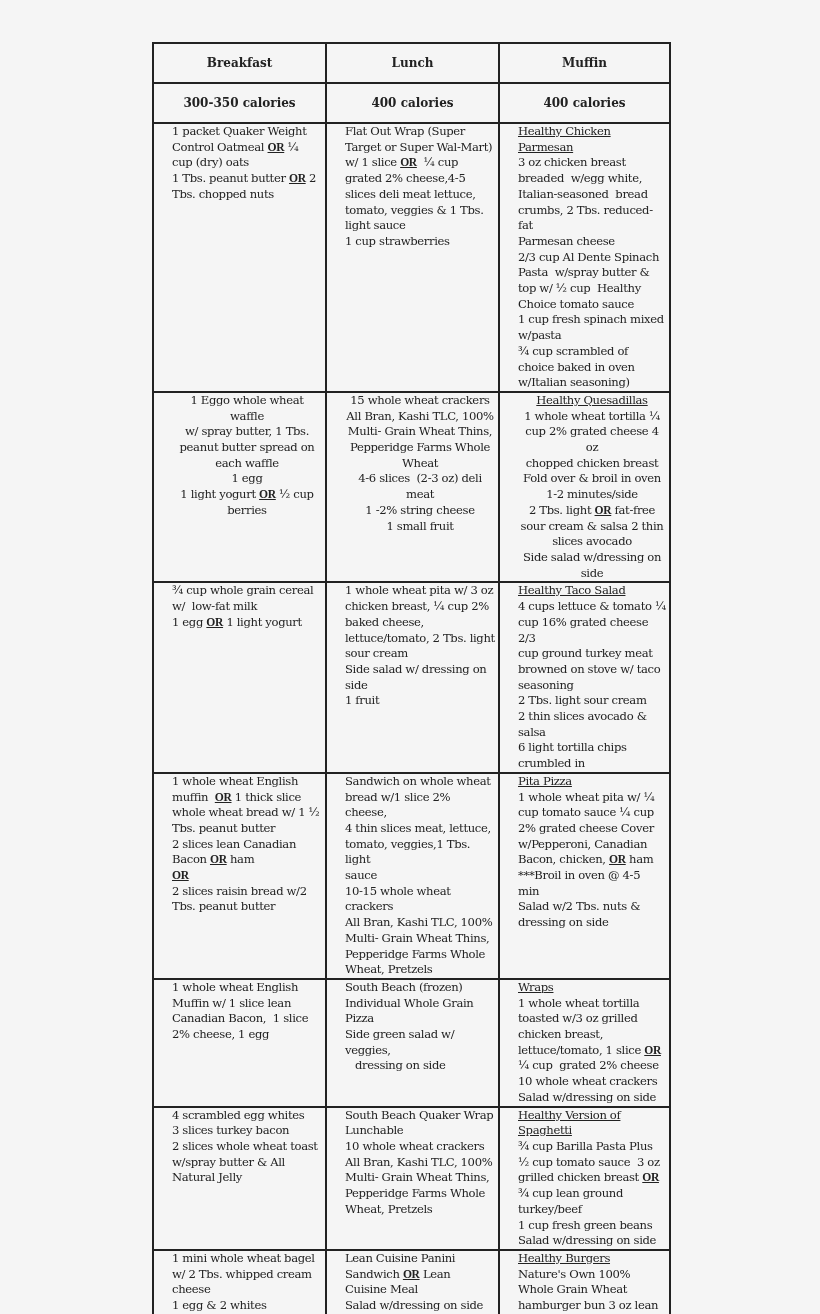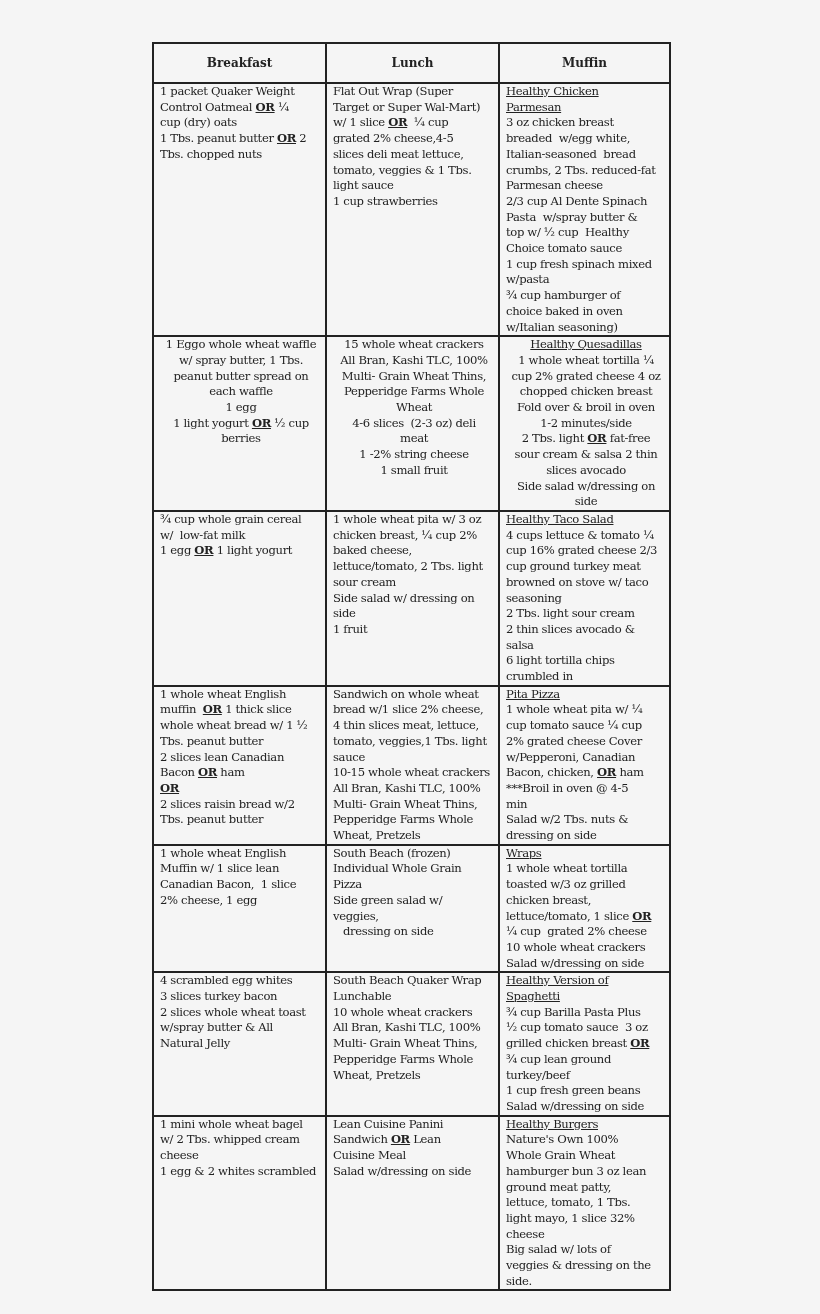--- a/index.html
+++ b/index.html
@@ -3,44 +3,49 @@
 <meta charset="utf-8">
 <style>
   html, body { margin:0; padding:0; }
   body { width:820px; height:1314px; background:#f5f5f5; position:relative; overflow:hidden; }
   .tbl {
     position:absolute; left:152px; top:42px; width:517px;
     border-collapse:collapse; table-layout:fixed;
     font-family:"DejaVu Serif", serif; font-size:11.6px; color:#222; line-height:15.7px;
     letter-spacing:-0.35px;
   }
-  .tbl td, .tbl th { border:2px solid #222; vertical-align:top; padding:0 3px 0 6px; }
+  .tbl td, .tbl th { border:2px solid #222; vertical-align:top; padding:0 3px 0 18px; }
   .tbl th { font-weight:bold; text-align:center; padding:12px; line-height:14px; font-size:12px; letter-spacing:0; }
   .hdr th { height:14px; }
   .cal th { height:14px; }
   .line { display:block; white-space:pre-wrap; }
   .title { text-decoration:underline; }
-  .or { font-weight:bold; text-decoration:underline; }
+  .or { font-weight:bold; text-decoration:underline;font-family:Liberation Serif, serif; }
   col.c1 { width:173px; } col.c2 { width:173px; } col.c3 { width:171px; }
 </style>
 </head>
 <body>
 
 <table class="tbl">
   <colgroup>
       <col class="c1">
       <col class="c2">
       <col class="c3">
     </colgroup>
   <thead>
     <tr class="hdr">
       <th>Breakfast</th>
       <th>Lunch</th>
       <th>Muffin</th>
     </tr>
+    <tr class="cal">
+      <th>300-350 calories</th>
+      <th>400 calories</th>
+      <th>400 calories</th>
+    </tr>
   </thead>
   <tbody id="meal-body">
       <tr style="height: 249px;">
         <td>
           <span class="line">1 packet Quaker Weight</span>
           <span class="line">Control Oatmeal <span class="or">OR</span> ¼</span>
           <span class="line">cup (dry) oats</span>
           <span class="line">1 Tbs. peanut butter <span class="or">OR</span> 2</span>
           <span class="line">Tbs. chopped nuts</span>
         </td>
@@ -61,21 +66,21 @@
           <span class="line">breaded  w/egg white,</span>
           <span class="line">Italian-seasoned  bread</span>
           <span class="line">crumbs, 2 Tbs. reduced-fat</span>
           <span class="line">Parmesan cheese</span>
           <span class="line">2/3 cup Al Dente Spinach</span>
           <span class="line">Pasta  w/spray butter &amp;</span>
           <span class="line">top w/ ½ cup  Healthy</span>
           <span class="line">Choice tomato sauce</span>
           <span class="line">1 cup fresh spinach mixed</span>
           <span class="line">w/pasta</span>
-          <span class="line">¾ cup hamburger of</span>
+          <span class="line">¾ cup scrambled of</span>
           <span class="line">choice baked in oven</span>
           <span class="line">w/Italian seasoning)</span>
         </td>
       </tr>
       <tr style="height: 172px; text-align: center;">
         <td>
           <span class="line">1 Eggo whole wheat waffle</span>
           <span class="line">w/ spray butter, 1 Tbs.</span>
           <span class="line">peanut butter spread on</span>
           <span class="line">each waffle</span>

